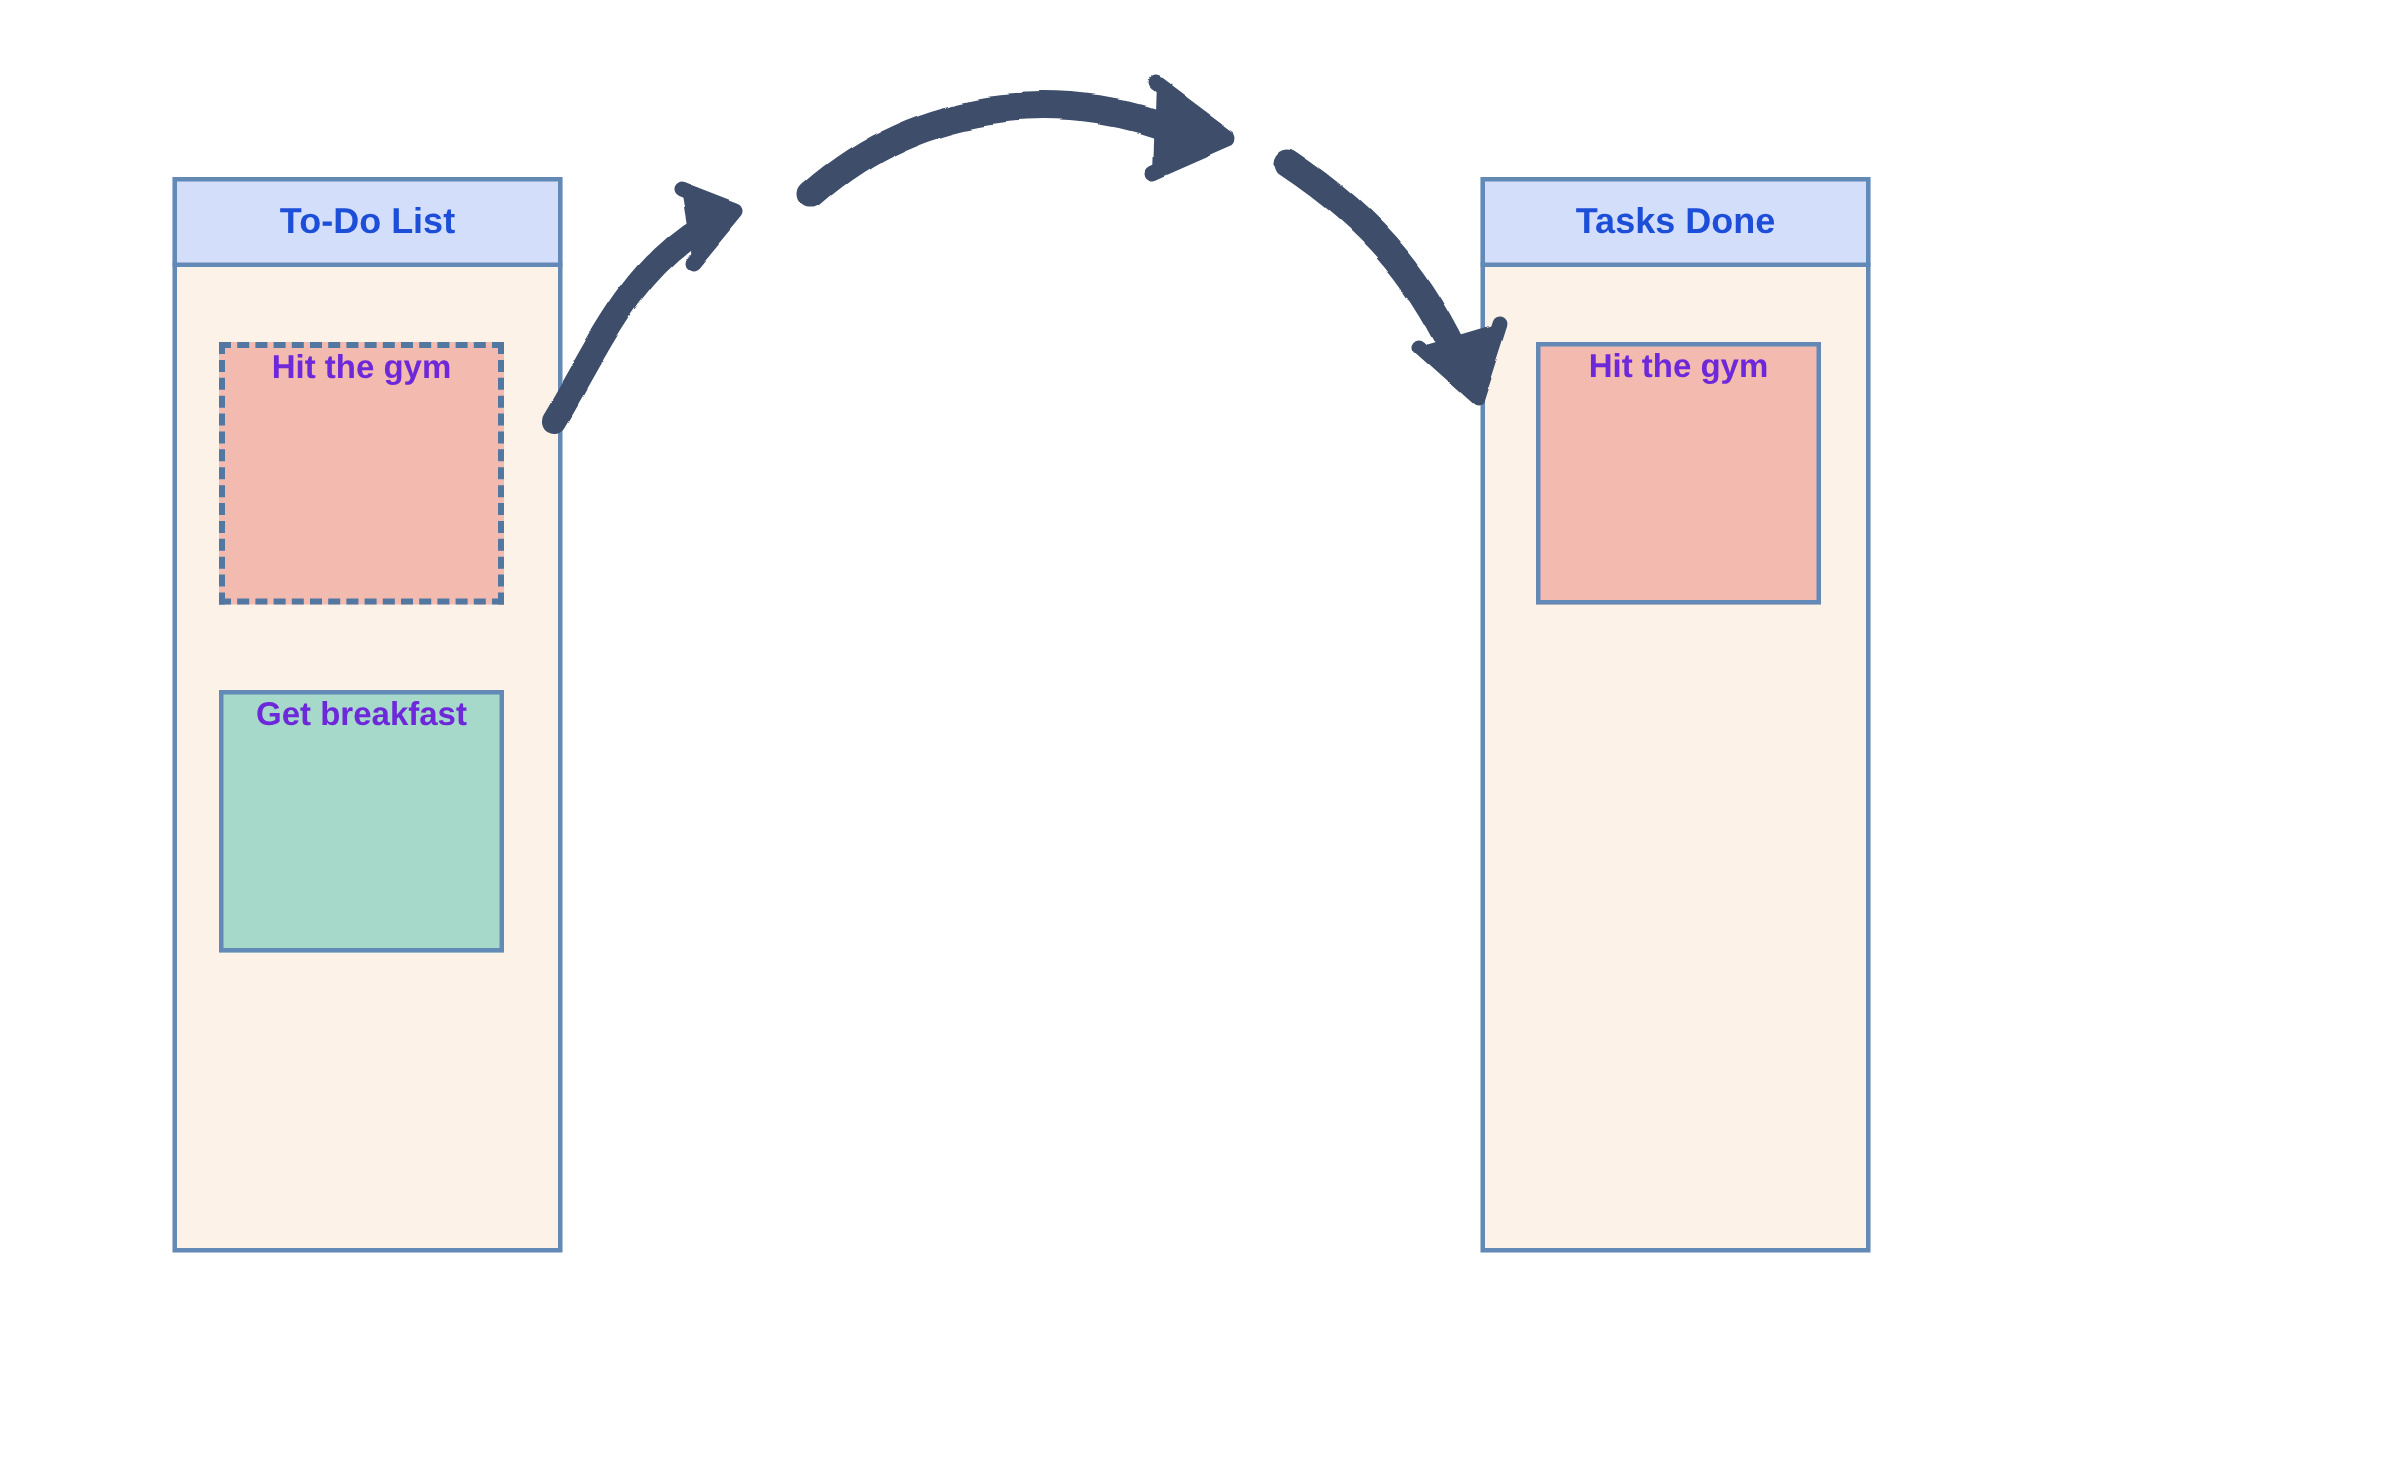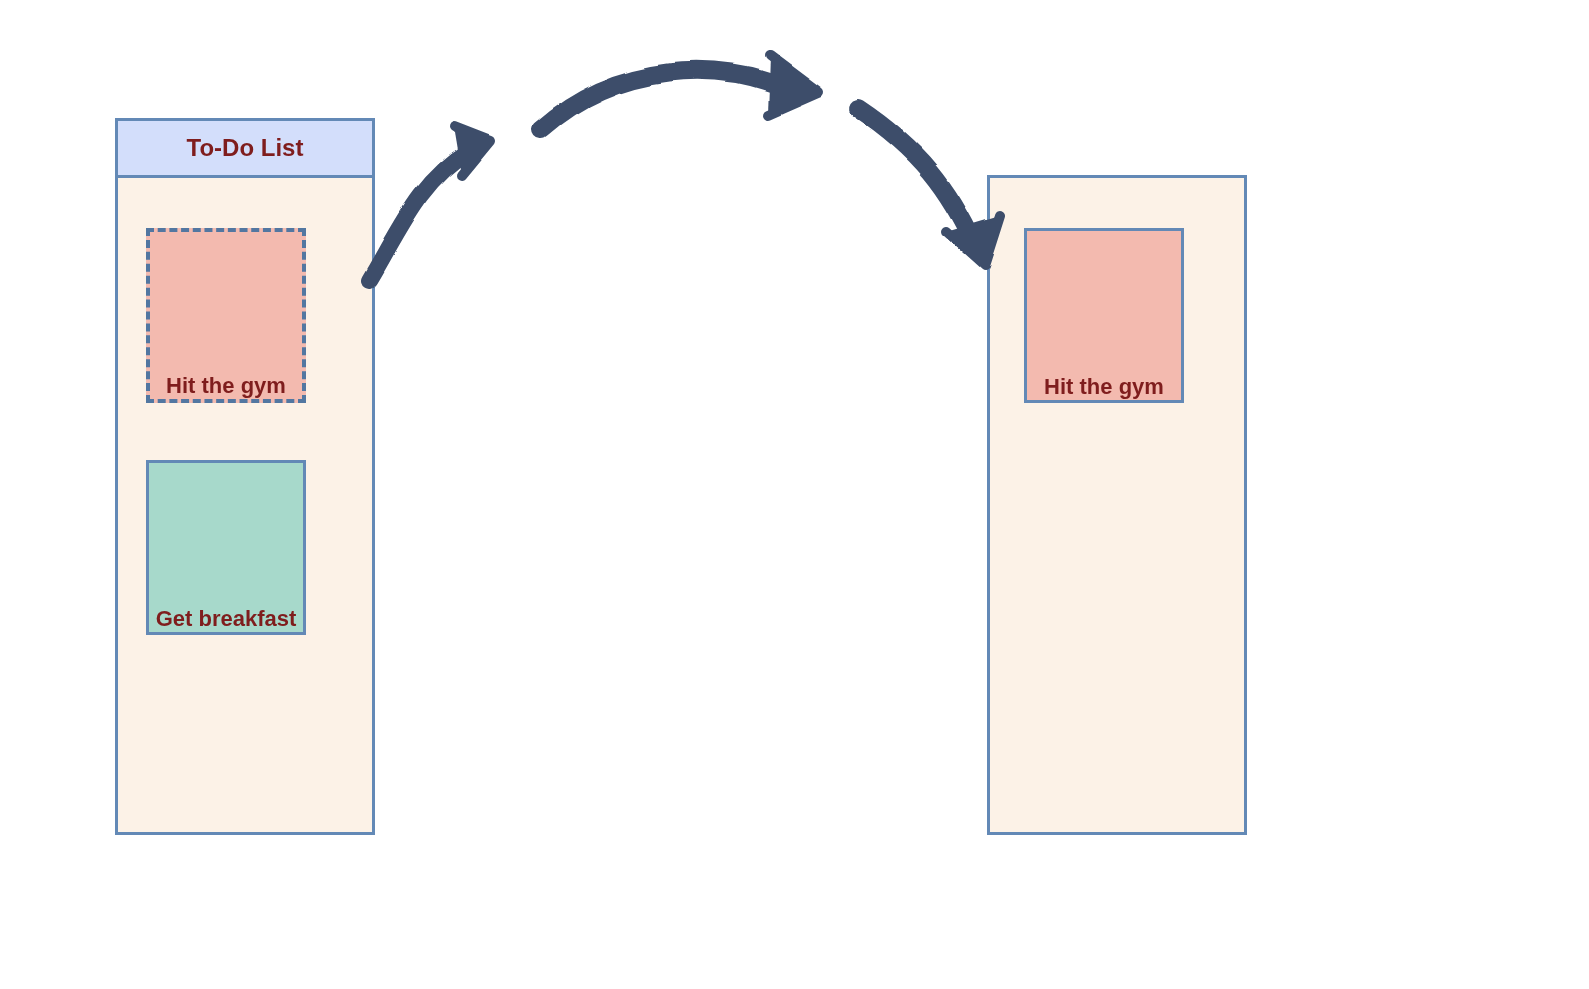--- a/index.html
+++ b/index.html
@@ -31,33 +31,33 @@
     width: 260px;
     height: 60px;
     background: #d3defb;
     border: 3px solid #6389b6;
     box-sizing: border-box;
     display: flex;
     align-items: center;
     justify-content: center;
     font-weight: bold;
     font-size: 24px;
-    color: #7f1d1d;
+    color: #1d4ed8;
   }
   .card {
     position: absolute;
-    width: 160px;
+    width: 190px;
     height: 175px;
     box-sizing: border-box;
     display: flex;
-    align-items: flex-end;
+    align-items: flex-start;
     justify-content: center;
     font-weight: bold;
     font-size: 22px;
-    color: #7f1d1d;
+    color: #6d28d9;
     cursor: grab;
   }
   .card.pink-solid {
     background: #f3baaf;
     border: 3px solid #6389b6;
   }
   .card.pink-dashed {
     background: #f3baaf;
     border: 4px dashed #5277a1;
   }
@@ -85,20 +85,23 @@
     </div>
     <div class="card pink-dashed" style="left:28px; top:50px;">
       <span>Hit the gym</span>
     </div>
     <div class="card green" style="left:28px; top:260px;margin-top:22px;">
       <span>Get breakfast</span>
     </div>
   </div>
 
   <div class="panel" style="left:987px; top:175px;">
+    <div class="panel-header">
+      <span>Tasks Done</span>
+    </div>
     <div class="card pink-solid" style="left:34px; top:50px;">
       <span>Hit the gym</span>
     </div>
   </div>
 
   <svg class="arrow-layer" viewBox="0 0 1589 989">
     <defs>
       <filter id="rough">
         <feTurbulence type="fractalNoise" baseFrequency="0.012" numOctaves="2" result="noise" seed="7"></feTurbulence>
         <feDisplacementMap in="SourceGraphic" in2="noise" scale="7" xChannelSelector="R" yChannelSelector="G"></feDisplacementMap>

